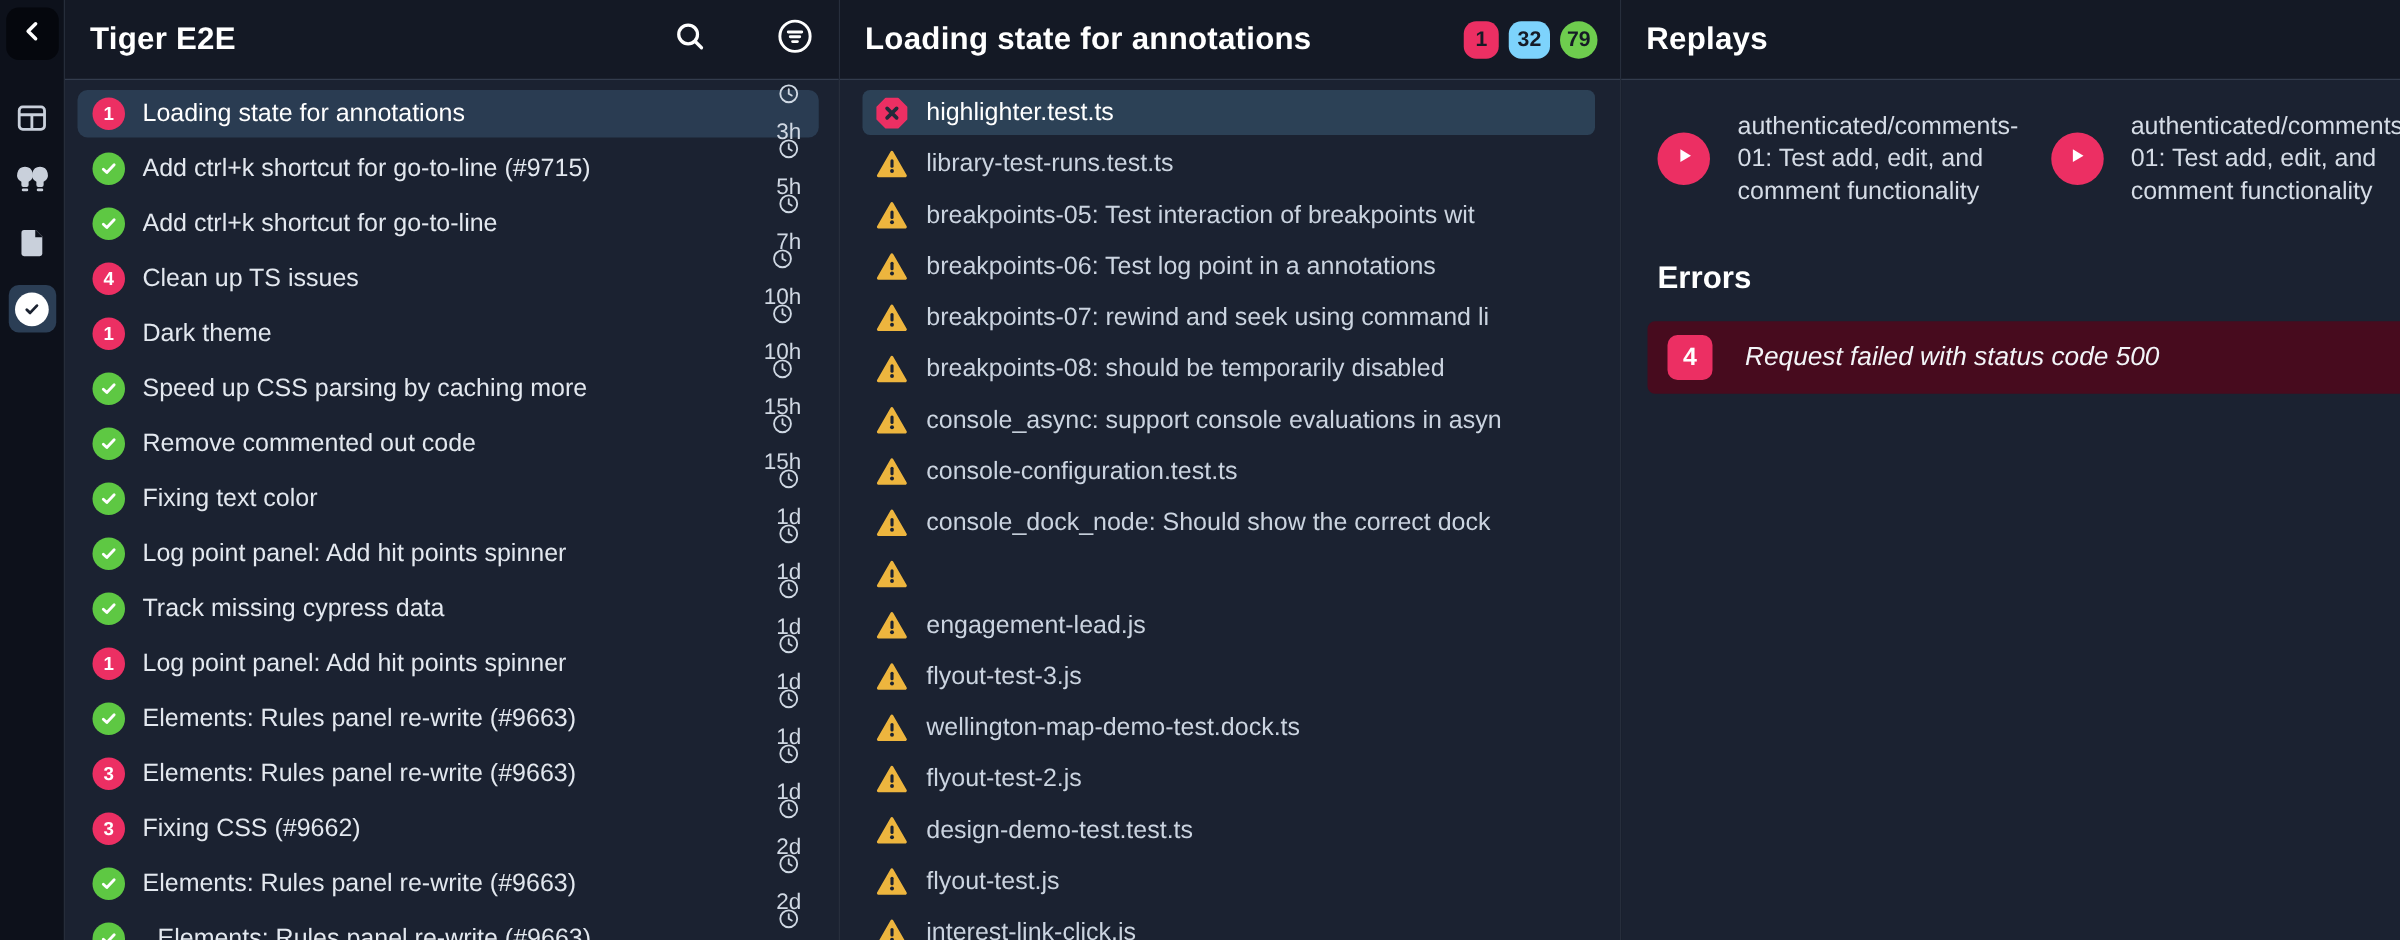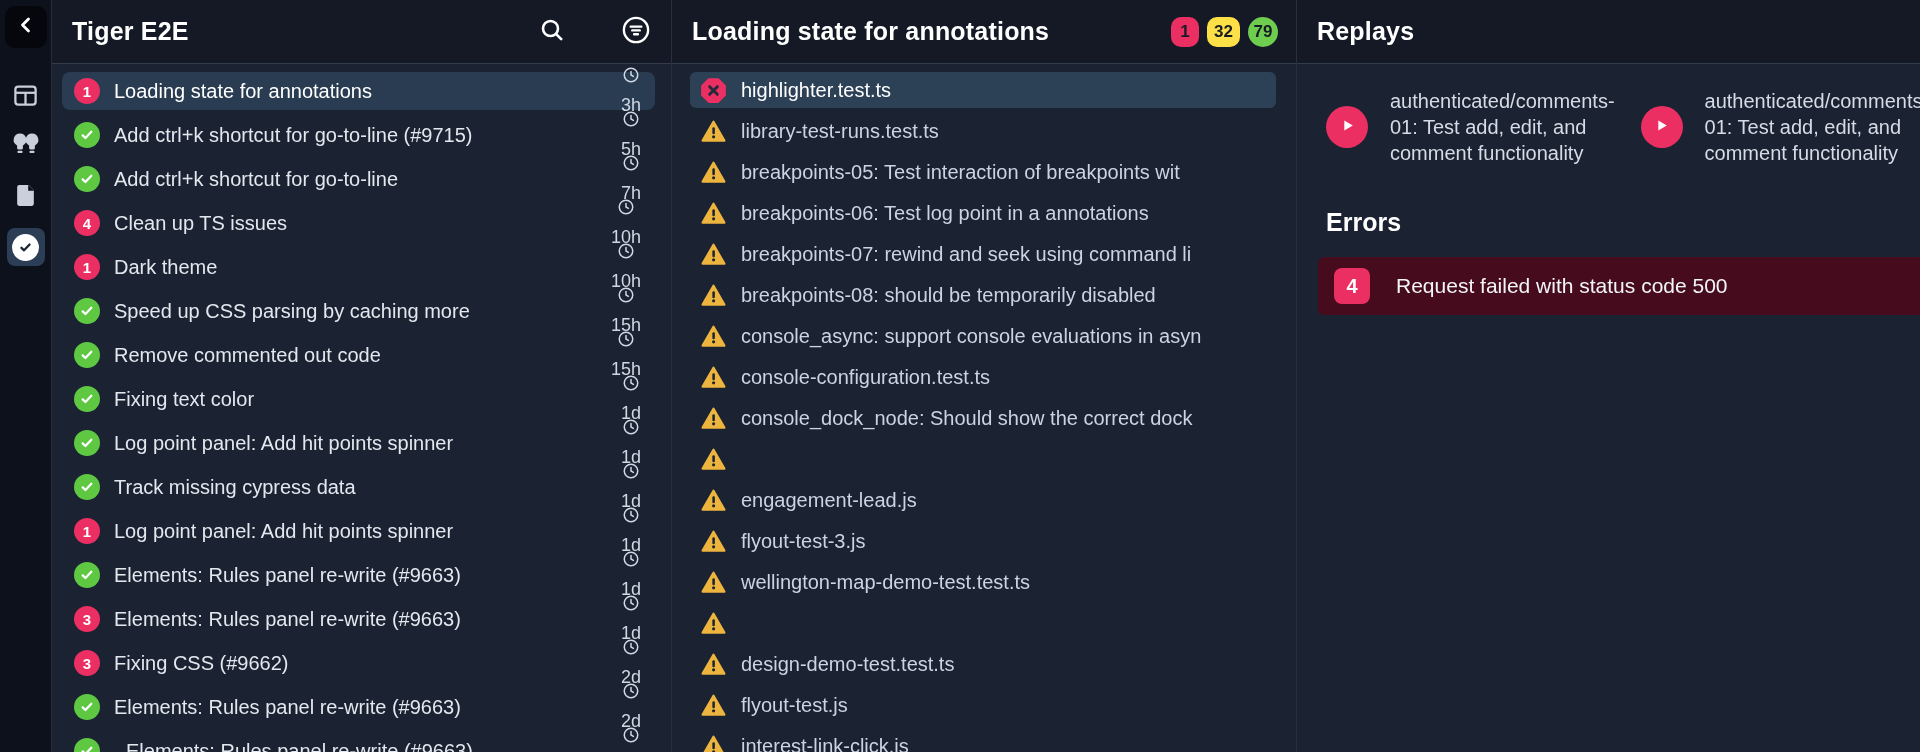--- a/index.html
+++ b/index.html
@@ -123,21 +123,21 @@
     margin:0 19px 0 21px; height:58px;
     background:#470b1e; border-radius:6px;
     display:flex; align-items:center; gap:26px; padding:0 16px;
     cursor:pointer;
   }
   .error-count {
     width:36px; height:36px; min-width:36px; border-radius:8px;
     background:#ec2f63; color:#ffffff; font-size:20px; font-weight:bold;
     display:flex; align-items:center; justify-content:center;
   }
-  .error-msg { color:#f3f5f8; font-size:21px; white-space:nowrap; overflow:hidden; }
+  .error-msg { color:#f3f5f8; font-size:21px; white-space:nowrap; overflow:hidden;font-style:italic; }
 </style>
 </head>
 <body>
 
 <div class="rail">
   <div class="back-btn">
     <span>
       <svg width="24" height="24" viewBox="0 0 24 24" fill="none" stroke="#ffffff" stroke-width="2.8" stroke-linecap="round" stroke-linejoin="round">
           <path d="M14.5 6 L8.5 12 L14.5 18"></path>
         </svg>
@@ -414,21 +414,21 @@
         </span>
       </div>
     </div>
 </div>
 
 <div class="panel panel-mid">
   <div class="panel-header">
     <div class="panel-title">Loading state for annotations</div>
     <div class="badges">
         <span class="count-badge" style="background: rgb(236, 47, 99);">1</span>
-        <span class="count-badge" style="background: #fde047;">32</span>
+        <span class="count-badge" style="background: #7dd3fc;">32</span>
         <span class="count-badge circle" style="background: rgb(110, 205, 78);">79</span>
       </div>
   </div>
   <div class="list">
       <div class="file-row selected">
         <span class="file-icon">
           <svg width="27" height="27" viewBox="0 0 24 24">
             <polygon points="7.8,1.8 16.2,1.8 22.2,7.8 22.2,16.2 16.2,22.2 7.8,22.2 1.8,16.2 1.8,7.8" fill="#ec2f63" stroke="#ec2f63" stroke-width="1.6" stroke-linejoin="round"></polygon>
             <path d="M8.6 8.6 L15.4 15.4 M15.4 8.6 L8.6 15.4" stroke="#222a3a" stroke-width="2.6" stroke-linecap="round"></path>
           </svg>
@@ -545,30 +545,31 @@
         <span class="file-label">flyout-test-3.js</span>
       </div>
       <div class="file-row">
         <span class="file-icon">
           <svg width="25" height="25" viewBox="0 0 24 24">
             <path d="M12 2.6 L22.4 20.8 H1.6 Z" fill="#edb53e" stroke="#edb53e" stroke-width="2.2" stroke-linejoin="round"></path>
             <rect x="10.9" y="8" width="2.4" height="6.6" rx="1.2" fill="#1b2231"></rect>
             <circle cx="12.1" cy="17.1" r="1.5" fill="#1b2231"></circle>
           </svg>
         </span>
-        <span class="file-label">wellington-map-demo-test.test.ts</span>
-      </div>
-      <div class="file-row">
-        <span class="file-icon">
-          <svg width="25" height="25" viewBox="0 0 24 24">
-            <path d="M12 2.6 L22.4 20.8 H1.6 Z" fill="#edb53e" stroke="#edb53e" stroke-width="2.2" stroke-linejoin="round"></path>
-            <rect x="10.9" y="8" width="2.4" height="6.6" rx="1.2" fill="#1b2231"></rect>
-            <circle cx="12.1" cy="17.1" r="1.5" fill="#1b2231"></circle>
-          </svg>
-        </span>
+        <span class="file-label">wellington-map-demo-test.dock.ts</span>
+      </div>
+      <div class="file-row">
+        <span class="file-icon">
+          <svg width="25" height="25" viewBox="0 0 24 24">
+            <path d="M12 2.6 L22.4 20.8 H1.6 Z" fill="#edb53e" stroke="#edb53e" stroke-width="2.2" stroke-linejoin="round"></path>
+            <rect x="10.9" y="8" width="2.4" height="6.6" rx="1.2" fill="#1b2231"></rect>
+            <circle cx="12.1" cy="17.1" r="1.5" fill="#1b2231"></circle>
+          </svg>
+        </span>
+        <span class="file-label">flyout-test-2.js</span>
       </div>
       <div class="file-row">
         <span class="file-icon">
           <svg width="25" height="25" viewBox="0 0 24 24">
             <path d="M12 2.6 L22.4 20.8 H1.6 Z" fill="#edb53e" stroke="#edb53e" stroke-width="2.2" stroke-linejoin="round"></path>
             <rect x="10.9" y="8" width="2.4" height="6.6" rx="1.2" fill="#1b2231"></rect>
             <circle cx="12.1" cy="17.1" r="1.5" fill="#1b2231"></circle>
           </svg>
         </span>
         <span class="file-label">design-demo-test.test.ts</span>

